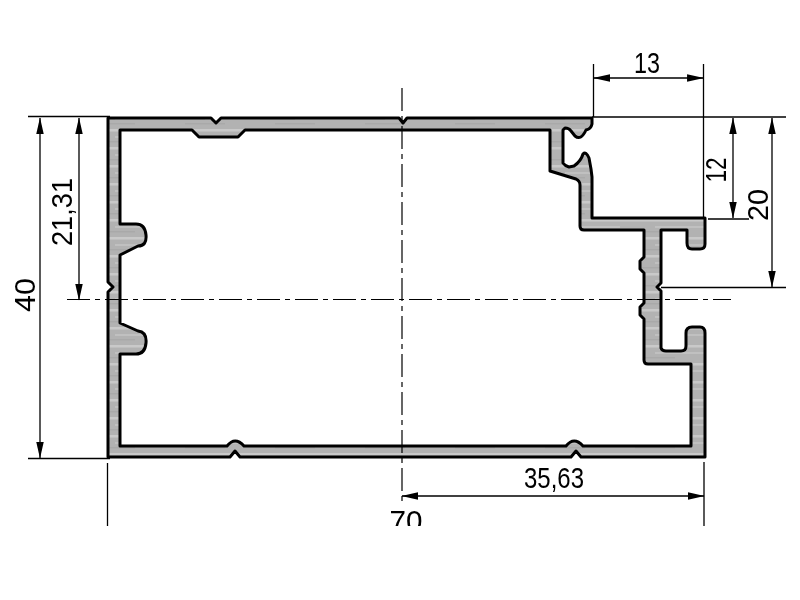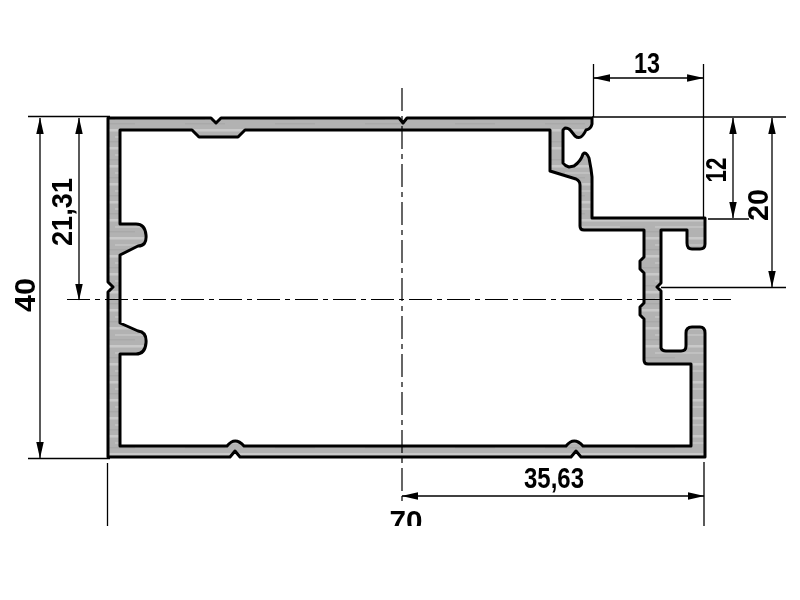--- a/index.html
+++ b/index.html
@@ -7,21 +7,20 @@
     padding: 0;
     background: #ffffff;
   }
   .canvas {
     position: relative;
     width: 800px;
     height: 526px;
     background: #ffffff;
     overflow: hidden;
     font-family: "Liberation Sans", sans-serif;
-    font-weight: bold;
   }
   svg { display: block; }
   .outline {
     fill: none;
     stroke: #000000;
     stroke-width: 3;
     stroke-linejoin: round;
     stroke-linecap: round;
   }
   .thin {

